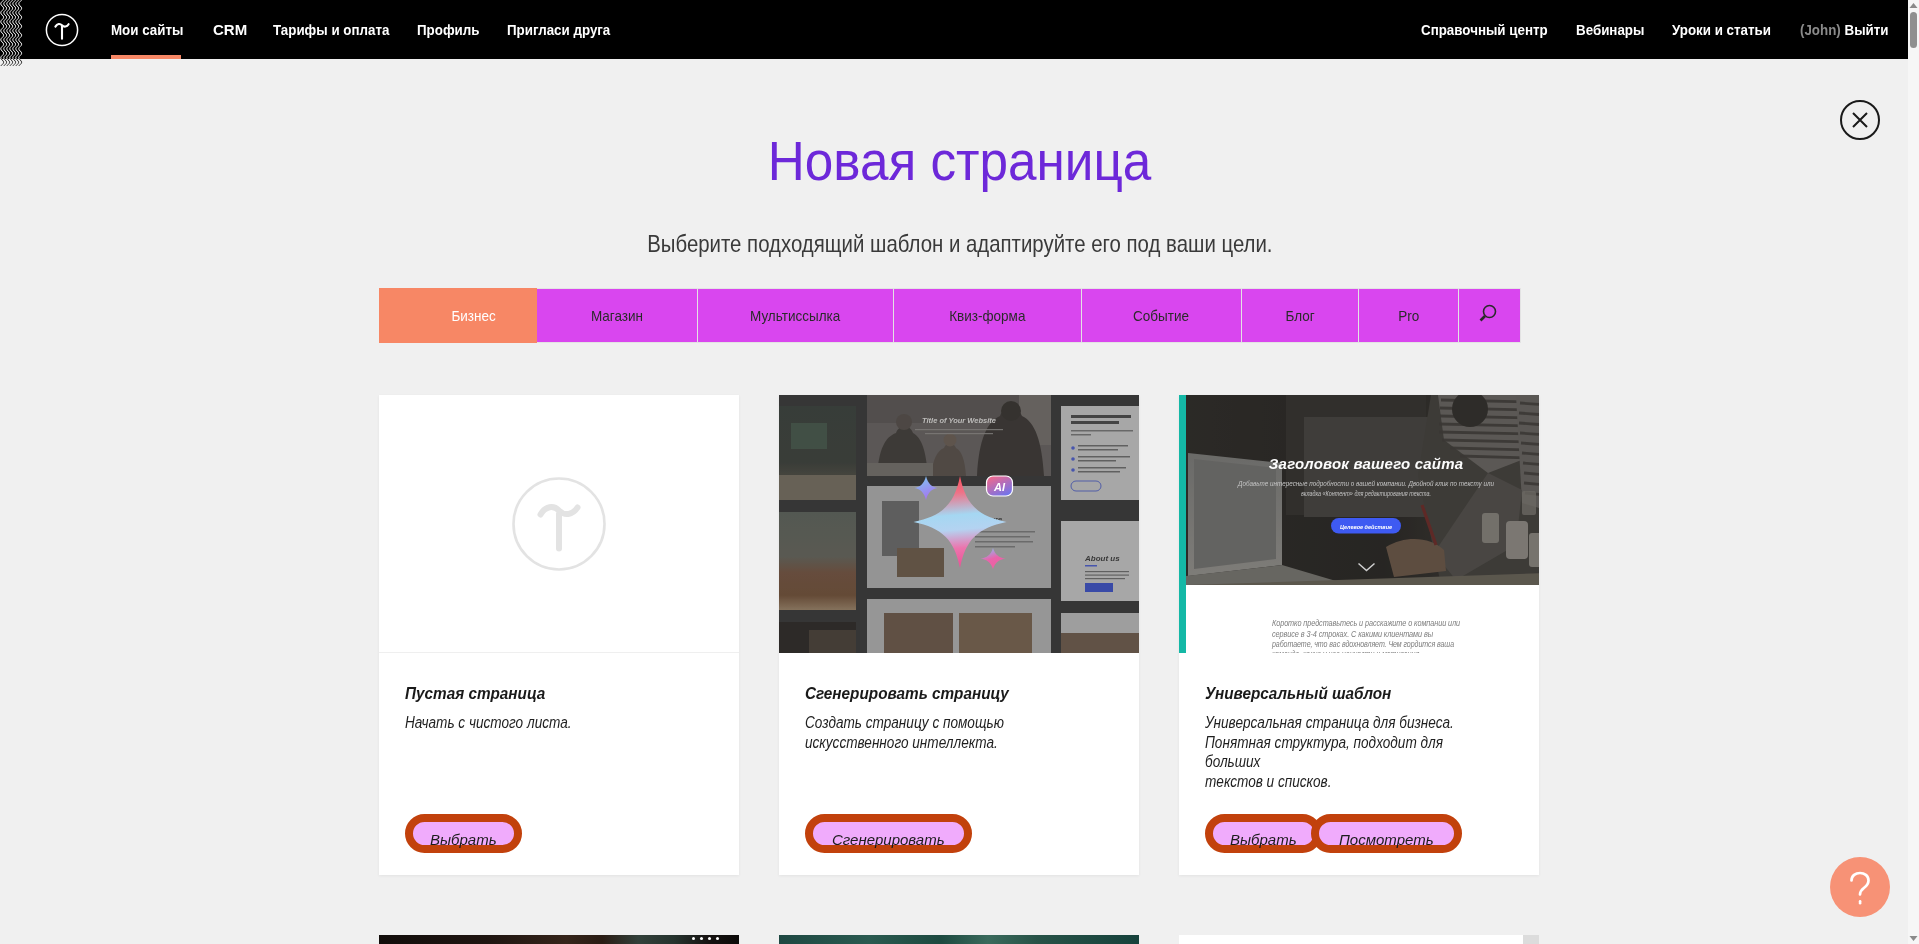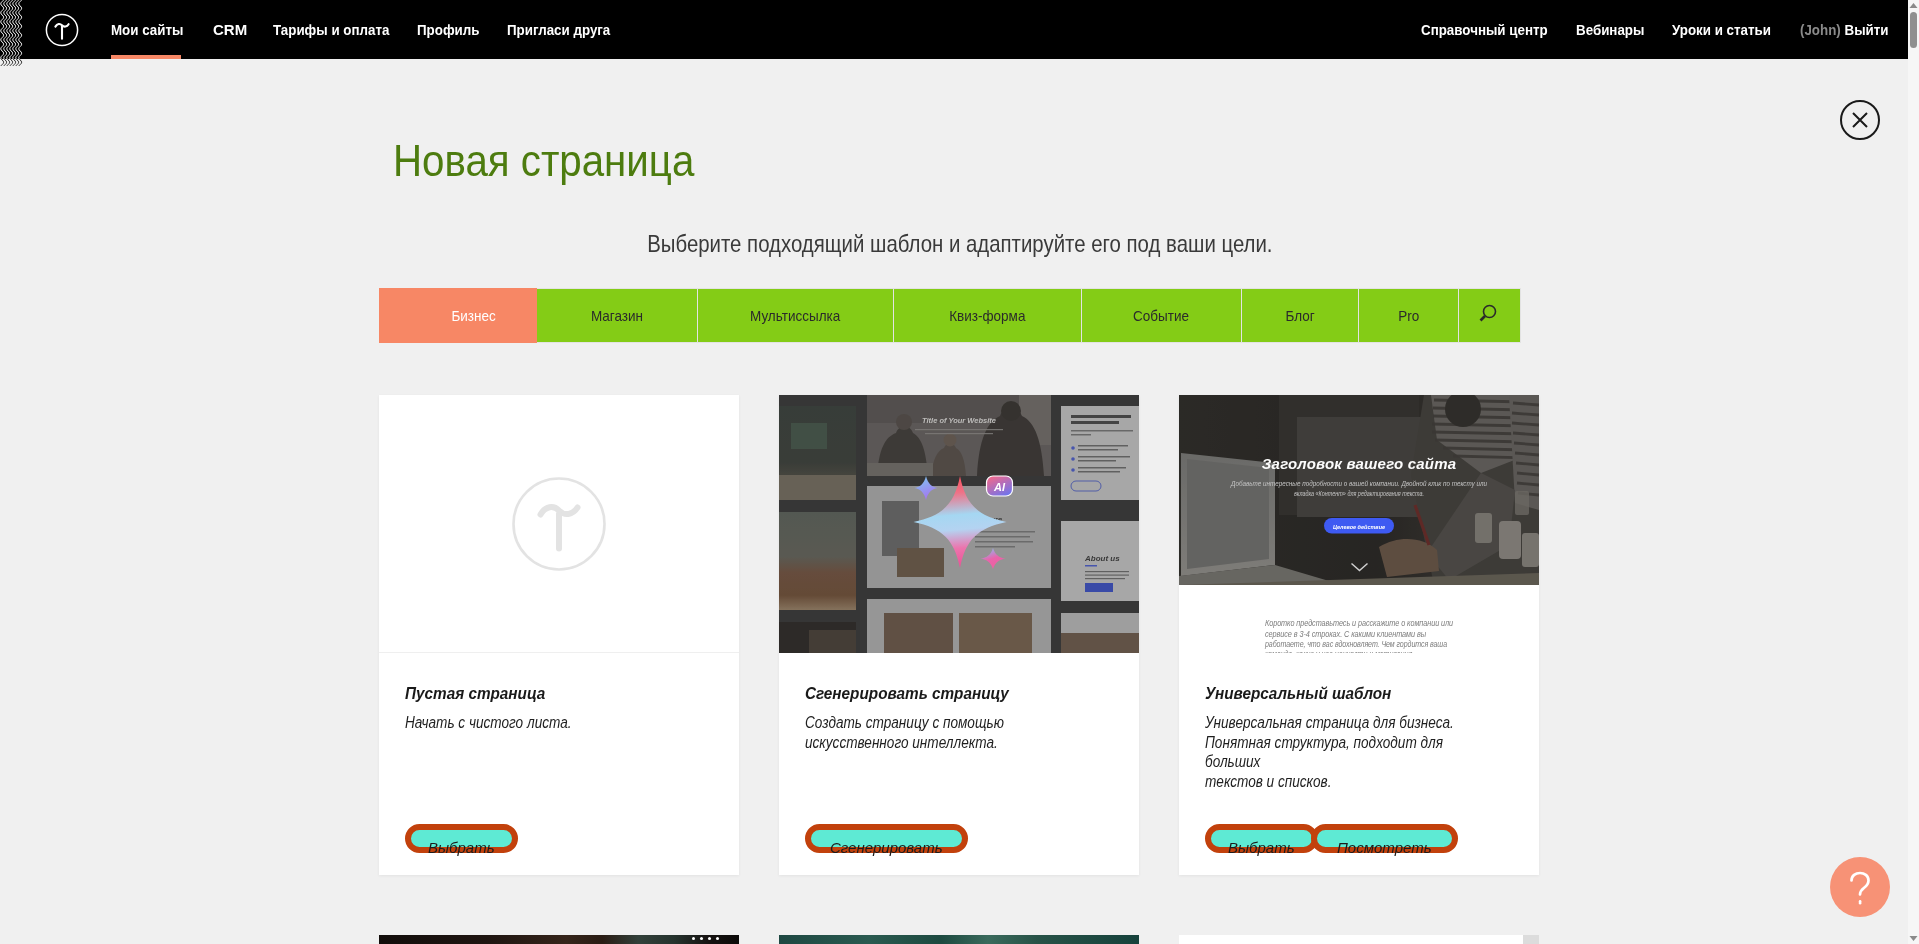--- a/index.html
+++ b/index.html
@@ -5,33 +5,33 @@
   * { margin:0; padding:0; box-sizing:border-box; }
   html,body { width:1919px; height:944px; overflow:hidden; }
   body { background:#f0f0f0; font-family:"Liberation Sans", sans-serif; position:relative; }
   .nav { position:absolute; left:0; top:0; width:1908px; height:59px; background:#000; }
   .nav-item { position:absolute; top:0; height:59px; line-height:59px; color:#fff; font-size:15px; font-weight:bold; white-space:nowrap; transform:scaleX(.89); transform-origin:left center; }
   .nav-item.nosc { transform:none; }
   .underline { position:absolute; left:111px; top:55px; width:70px; height:4px; background:#f78765; }
   .wavepat { position:absolute; left:0; top:0; }
   .logo-nav { position:absolute; left:45px; top:13px; }
   .closebtn { position:absolute; left:1840px; top:100px; }
-  .title { position:absolute; top:131px; left:379px; width:1161px; text-align:left; font-size:44px; line-height:60px; color:#4d7c0f; font-weight:400; letter-spacing:0; }
+  .title { position:absolute; top:131px; left:379px; width:1161px; text-align:center; font-size:56px; line-height:60px; color:#6d28d9; font-weight:400; letter-spacing:0; }
   .title span{ display:inline-block; transform:scaleX(.915); transform-origin:center; white-space:nowrap;}
   .subtitle { position:absolute; top:232px; left:379px; width:1161px; text-align:center; font-size:24px; line-height:24px; color:#3a3a3a; }
   .subtitle span{ display:inline-block; transform:scaleX(.85); transform-origin:center; white-space:nowrap;}
   .tabs { position:absolute; top:288px; left:379px; height:55px; display:flex; }
-  .tab { background:#84cc16; border:1px solid #e3e3e3; margin-left:-1px; height:55px; line-height:53px; text-align:center; font-size:15px; color:#2b2b2b; }
+  .tab { background:#d946ef; border:1px solid #e3e3e3; margin-left:-1px; height:55px; line-height:53px; text-align:center; font-size:15px; color:#2b2b2b; }
   .tab>span { display:inline-block; transform:scaleX(.9); transform-origin:center; }
   .tab.first{ margin-left:0; }
   .tab.active { background:#f78765; border-color:#f78765; color:#fff; z-index:2; }
   .cards { position:absolute; top:395px; left:379px; display:flex; gap:40px; }
   .card { width:360px; height:480px; background:#fff; position:relative; box-shadow:0 1px 3px rgba(0,0,0,.06);font-style:italic; }
   .card .img { width:360px; height:258px; position:relative; overflow:hidden; }
-  .pill { position:absolute; bottom:22px; left:26px; height:29px; line-height:35px; border:6px solid #c2410c; border-radius:20px; background:#5eead4; font-size:15px; color:#1c1c1c; padding:0 17px; display:inline-block; }
+  .pill { position:absolute; bottom:22px; left:26px; height:39px; line-height:35px; border:8px solid #c2410c; border-radius:20px; background:#f0abfc; font-size:15px; color:#1c1c1c; padding:0 17px; display:inline-block; }
   .ctitle2 { font-size:17px; font-weight:bold; color:#1a1a1a; position:absolute; left:26px; top:289px; transform:scaleX(.9); transform-origin:left top; white-space:nowrap; }
   .cdesc2 { font-size:16px; color:#1f1f1f; line-height:19.5px; position:absolute; left:26px; top:318px; transform:scaleX(.85); transform-origin:left top; }
   .helpbtn { position:absolute; left:1830px; top:857px; width:60px; height:60px; border-radius:50%; background:#f79276; }
   .row2 { position:absolute; top:935px; left:379px; display:flex; gap:40px; }
   .row2 .r2c { width:360px; height:9px; }
   .scrollbar { position:absolute; left:1908px; top:0; width:11px; height:944px; background:#f6f6f6; }
   .sb-thumb { position:absolute; left:2px; top:12px; width:7px; height:36px; background:#8f8f8f; border-radius:4px; }
 </style>
 </head>
 <body>
@@ -228,21 +228,21 @@
   <rect x="207.5" y="81" width="26" height="20" rx="6.5" fill="url(#aibadge)" stroke="#ffffff" stroke-width="1.2"></rect>
   <text x="220.5" y="95.5" font-size="11" font-weight="bold" fill="#fff" text-anchor="middle" font-family="Liberation Sans">AI</text>
 </svg>
     </div>
     <div class="ctitle2">Сгенерировать страницу</div>
     <div class="cdesc2">Создать страницу с помощью<br>искусственного интеллекта.</div>
     <div class="pill" style="padding:0 19px;">Сгенерировать</div>
   </div>
 
   <div class="card">
-    <div class="img" id="preview" style="background:#14b8a6;">
+    <div class="img" id="preview" style="background:#14b8a6;padding-left:7px;">
 <svg width="360" height="258" viewBox="0 0 360 258">
   <defs>
     <linearGradient id="hero3" x1="0" y1="0" x2="1" y2="0">
       <stop offset="0" stop-color="#36332f"></stop>
       <stop offset="0.55" stop-color="#2e2b28"></stop>
       <stop offset="0.75" stop-color="#413c38"></stop>
       <stop offset="1" stop-color="#57524d"></stop>
     </linearGradient>
     <linearGradient id="laptop3" x1="0" y1="0" x2="0" y2="1">
       <stop offset="0" stop-color="#a8a8a6"></stop>

